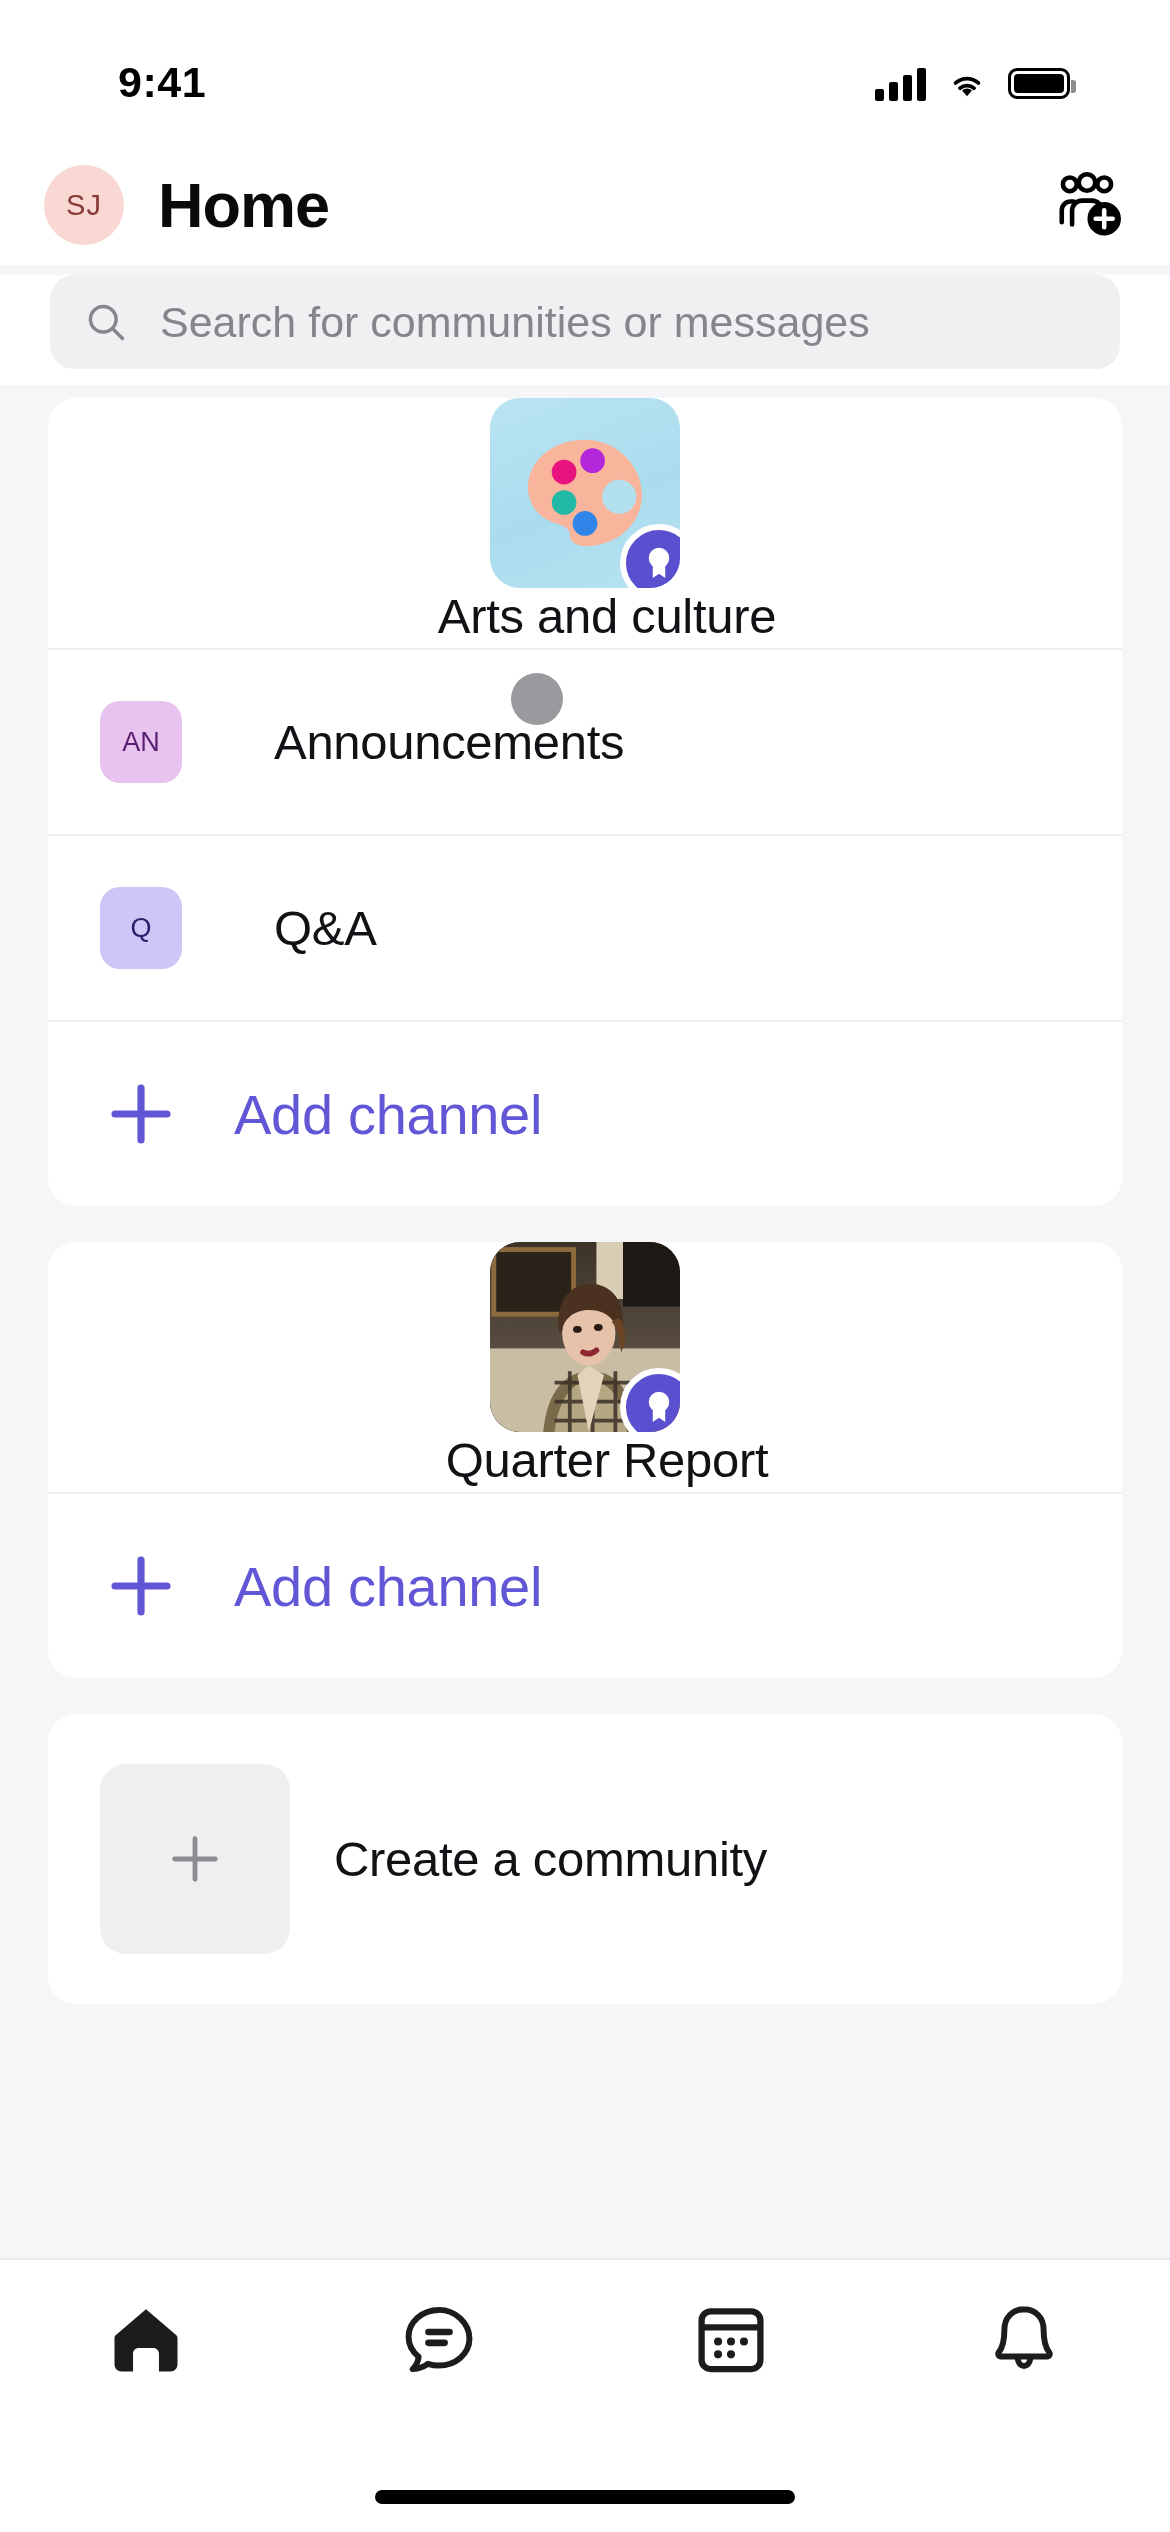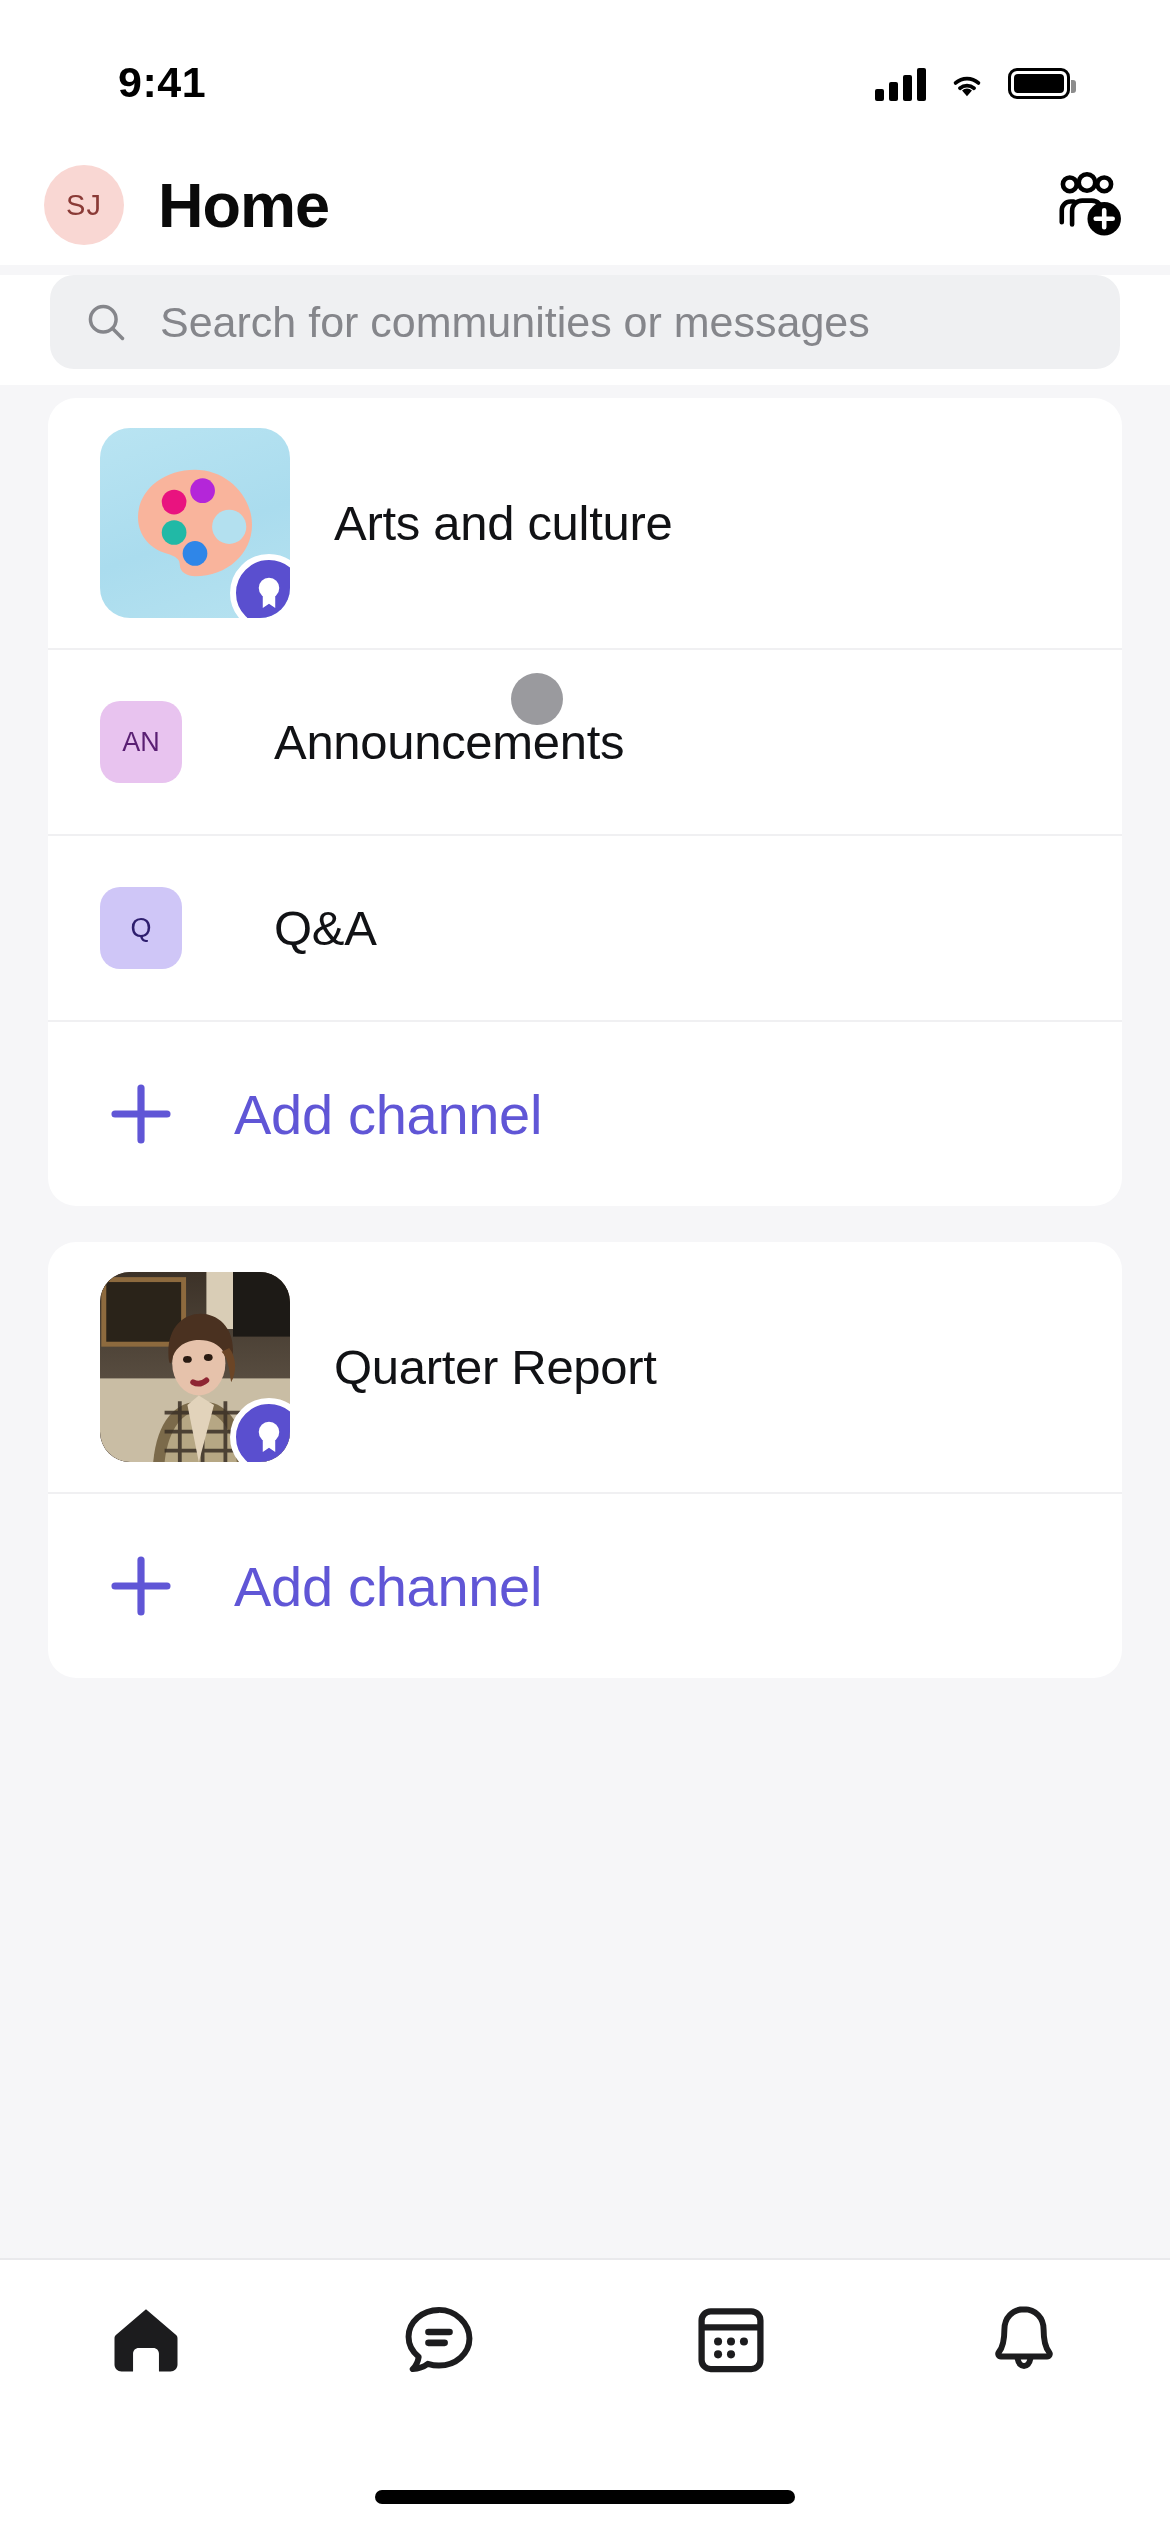--- a/index.html
+++ b/index.html
@@ -86,20 +86,21 @@
   }
   .card {
     background:#ffffff; border-radius:28px; width:100%;
     overflow:hidden; margin-bottom:36px;
   }
 
   
   .community-row {
     display:flex; align-items:center; height:250px; padding:0 52px;
     position:relative;
+    flex-direction:column;
   }
   .community-row + .community-row,
   .channel-row, .addchannel-row { border-top:2px solid #f0f0f2; }
 
   .thumb {
     position:relative; width:190px; height:190px; border-radius:30px;
     flex:0 0 auto;
   }
   .thumb-art {
     background:linear-gradient(160deg,#b9e4f2 0%,#aadcee 55%,#b6e2f0 100%);
@@ -295,20 +296,30 @@
       </div>
 
       <div class="addchannel-row">
         <svg class="plus-ico" viewBox="0 0 24 24">
           <path d="M12 4.4v15.2M4.4 12h15.2" stroke="#6056d6" stroke-width="2.1" stroke-linecap="round"></path>
         </svg>
         <div class="addchannel-label">Add channel</div>
       </div>
     </div>
 
+    <div class="card">
+      <div class="create-row">
+        <div class="create-box">
+          <svg width="64" height="64" viewBox="0 0 24 24">
+            <path d="M12 4.4v15.2M4.4 12h15.2" stroke="#8b8b90" stroke-width="1.8" stroke-linecap="round"></path>
+          </svg>
+        </div>
+        <div class="create-label">Create a community</div>
+      </div>
+    </div>
 
   </div>
 
   <div class="touch-dot"></div>
 
   <div class="tabbar">
     <div class="tabs">
 
       <div class="tab">
         <svg width="84" height="84" viewBox="0 0 24 24">

